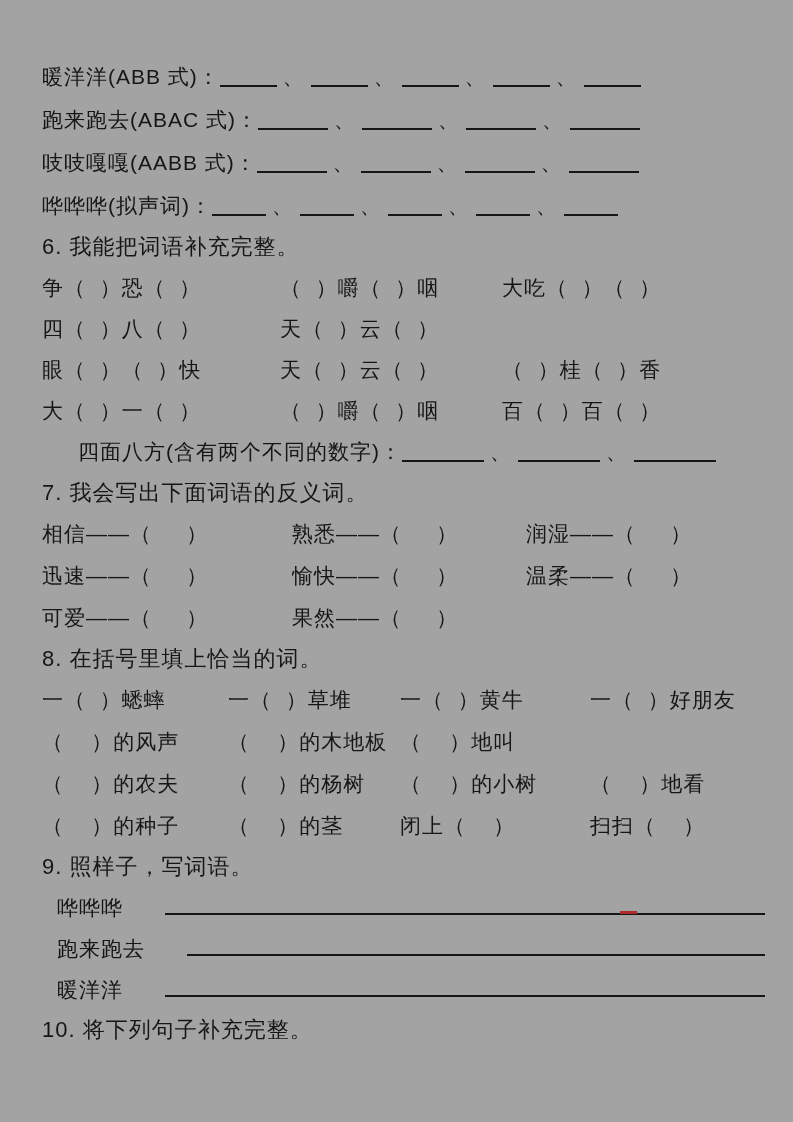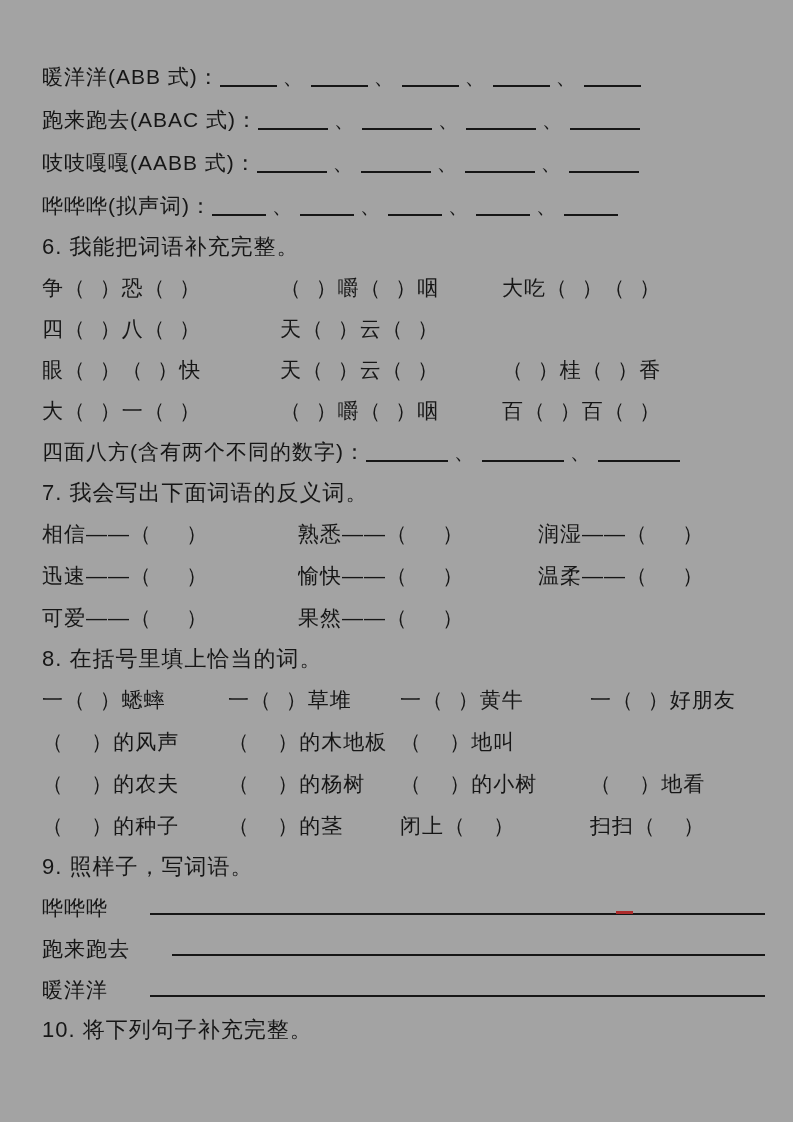--- a/index.html
+++ b/index.html
@@ -32,27 +32,27 @@
   .q-title {
     height: 40px;
     line-height: 40px;
     margin: 0;
     font-size: 22px;
     font-weight: 400;
   }
 
   .grid-row { display: grid; white-space: pre; }
   .q6-row  { grid-template-columns: 238px 222px 1fr; height: 41px; line-height: 41px; }
-  .q6-tail { height: 42px; line-height: 42px; }
-  .q7-row  { grid-template-columns: 250px 234px 1fr; height: 42px; line-height: 42px; gap: 6px; }
+  .q6-tail { height: 42px; line-height: 42px; margin-left: 36px; }
+  .q7-row  { grid-template-columns: 250px 234px 1fr; height: 42px; line-height: 42px; }
   .q8-row  { grid-template-columns: 186px 172px 190px 1fr; height: 42px; line-height: 42px; }
   .cell { white-space: pre; overflow: hidden; }
 
   .q9-line { display: flex; align-items: center; height: 41px; }
-  .q9-label { white-space: pre; margin-right: 42px; }
+  .q9-label { white-space: pre; margin-right: 42px; margin-left: 15px; }
   .q9-underline {
     flex: 1;
     height: 0;
     border-bottom: 2px solid #161616;
     transform: translateY(6px);
     position: relative;
   }
   .red-mark {
     position: absolute;
     left: 75.8%;

